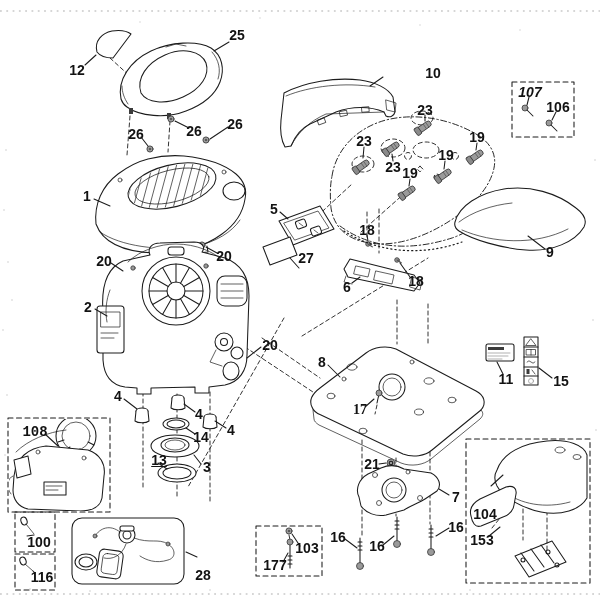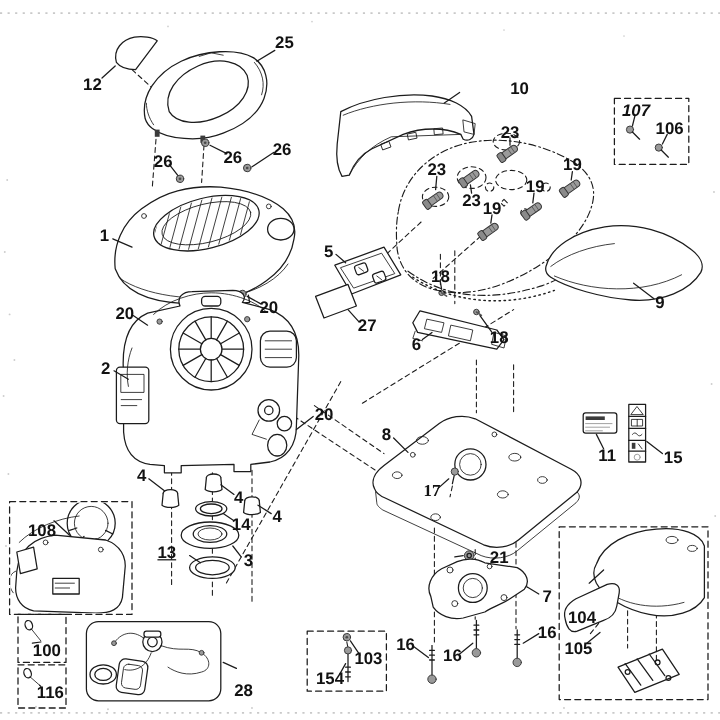--- a/index.html
+++ b/index.html
@@ -527,47 +527,47 @@
       <div class="callout" style="left: 87px; top: 196px;">1</div>
       <div class="callout" style="left: 104px; top: 261px;">20</div>
       <div class="callout" style="left: 224px; top: 256px;">20</div>
       <div class="callout" style="left: 270px; top: 345px;">20</div>
       <div class="callout" style="left: 88px; top: 307px;">2</div>
       <div class="callout" style="left: 118px; top: 396px;">4</div>
       <div class="callout" style="left: 199px; top: 414px;">4</div>
       <div class="callout" style="left: 231px; top: 430px;">4</div>
       <div class="callout" style="left: 201px; top: 437px;">14</div>
       <div class="callout" style="left: 207px; top: 467px;">3</div>
-      <div class="callout" style="left: 139px; top: 460px; text-decoration: underline;">13</div>
-      <div class="callout" style="left: 35px; top: 442px;">108</div>
+      <div class="callout" style="left: 159px; top: 460px; text-decoration: underline;">13</div>
+      <div class="callout" style="left: 35px; top: 432px; font-family: Liberation Mono, monospace;">108</div>
       <div class="callout" style="left: 39px; top: 542px;">100</div>
       <div class="callout" style="left: 42px; top: 577px;">116</div>
       <div class="callout" style="left: 203px; top: 559px; margin-top: 16px;">28</div>
-      <div class="callout" style="left: 275px; top: 565px;">154</div>
+      <div class="callout" style="left: 275px; top: 565px;">177</div>
       <div class="callout" style="left: 307px; top: 548px;">103</div>
       <div class="callout" style="left: 338px; top: 537px;">16</div>
       <div class="callout" style="left: 377px; top: 546px;">16</div>
       <div class="callout" style="left: 456px; top: 527px;">16</div>
       <div class="callout" style="left: 274px; top: 209px;">5</div>
-      <div class="callout" style="left: 306px; top: 271px;">27</div>
+      <div class="callout" style="left: 306px; top: 258px;">27</div>
       <div class="callout" style="left: 347px; top: 287px;">6</div>
       <div class="callout" style="left: 367px; top: 230px;">18</div>
       <div class="callout" style="left: 416px; top: 281px;">18</div>
       <div class="callout" style="left: 389px; top: 73px; margin-left: 44px;">10</div>
       <div class="callout" style="left: 425px; top: 110px;">23</div>
       <div class="callout" style="left: 364px; top: 141px;">23</div>
       <div class="callout" style="left: 393px; top: 167px;">23</div>
       <div class="callout" style="left: 477px; top: 137px;">19</div>
       <div class="callout" style="left: 446px; top: 155px;">19</div>
       <div class="callout" style="left: 410px; top: 173px;">19</div>
       <div class="callout" style="left: 550px; top: 252px;">9</div>
       <div class="callout" style="left: 530px; top: 92px; font-style: italic;">107</div>
       <div class="callout" style="left: 558px; top: 107px;">106</div>
       <div class="callout" style="left: 322px; top: 362px;">8</div>
       <div class="callout" style="left: 360px; top: 410px; font-family: Liberation Serif, serif;">17</div>
-      <div class="callout" style="left: 372px; top: 464px; margin-left: 44px;">21</div>
+      <div class="callout" style="left: 372px; top: 464px;">21</div>
       <div class="callout" style="left: 456px; top: 497px;">7</div>
       <div class="callout" style="left: 506px; top: 379px;">11</div>
       <div class="callout" style="left: 561px; top: 381px;">15</div>
       <div class="callout" style="left: 485px; top: 514px;">104</div>
-      <div class="callout" style="left: 482px; top: 540px;">105</div>
+      <div class="callout" style="left: 482px; top: 540px;">153</div>
     </div>
 </div>
 
 </body></html>

